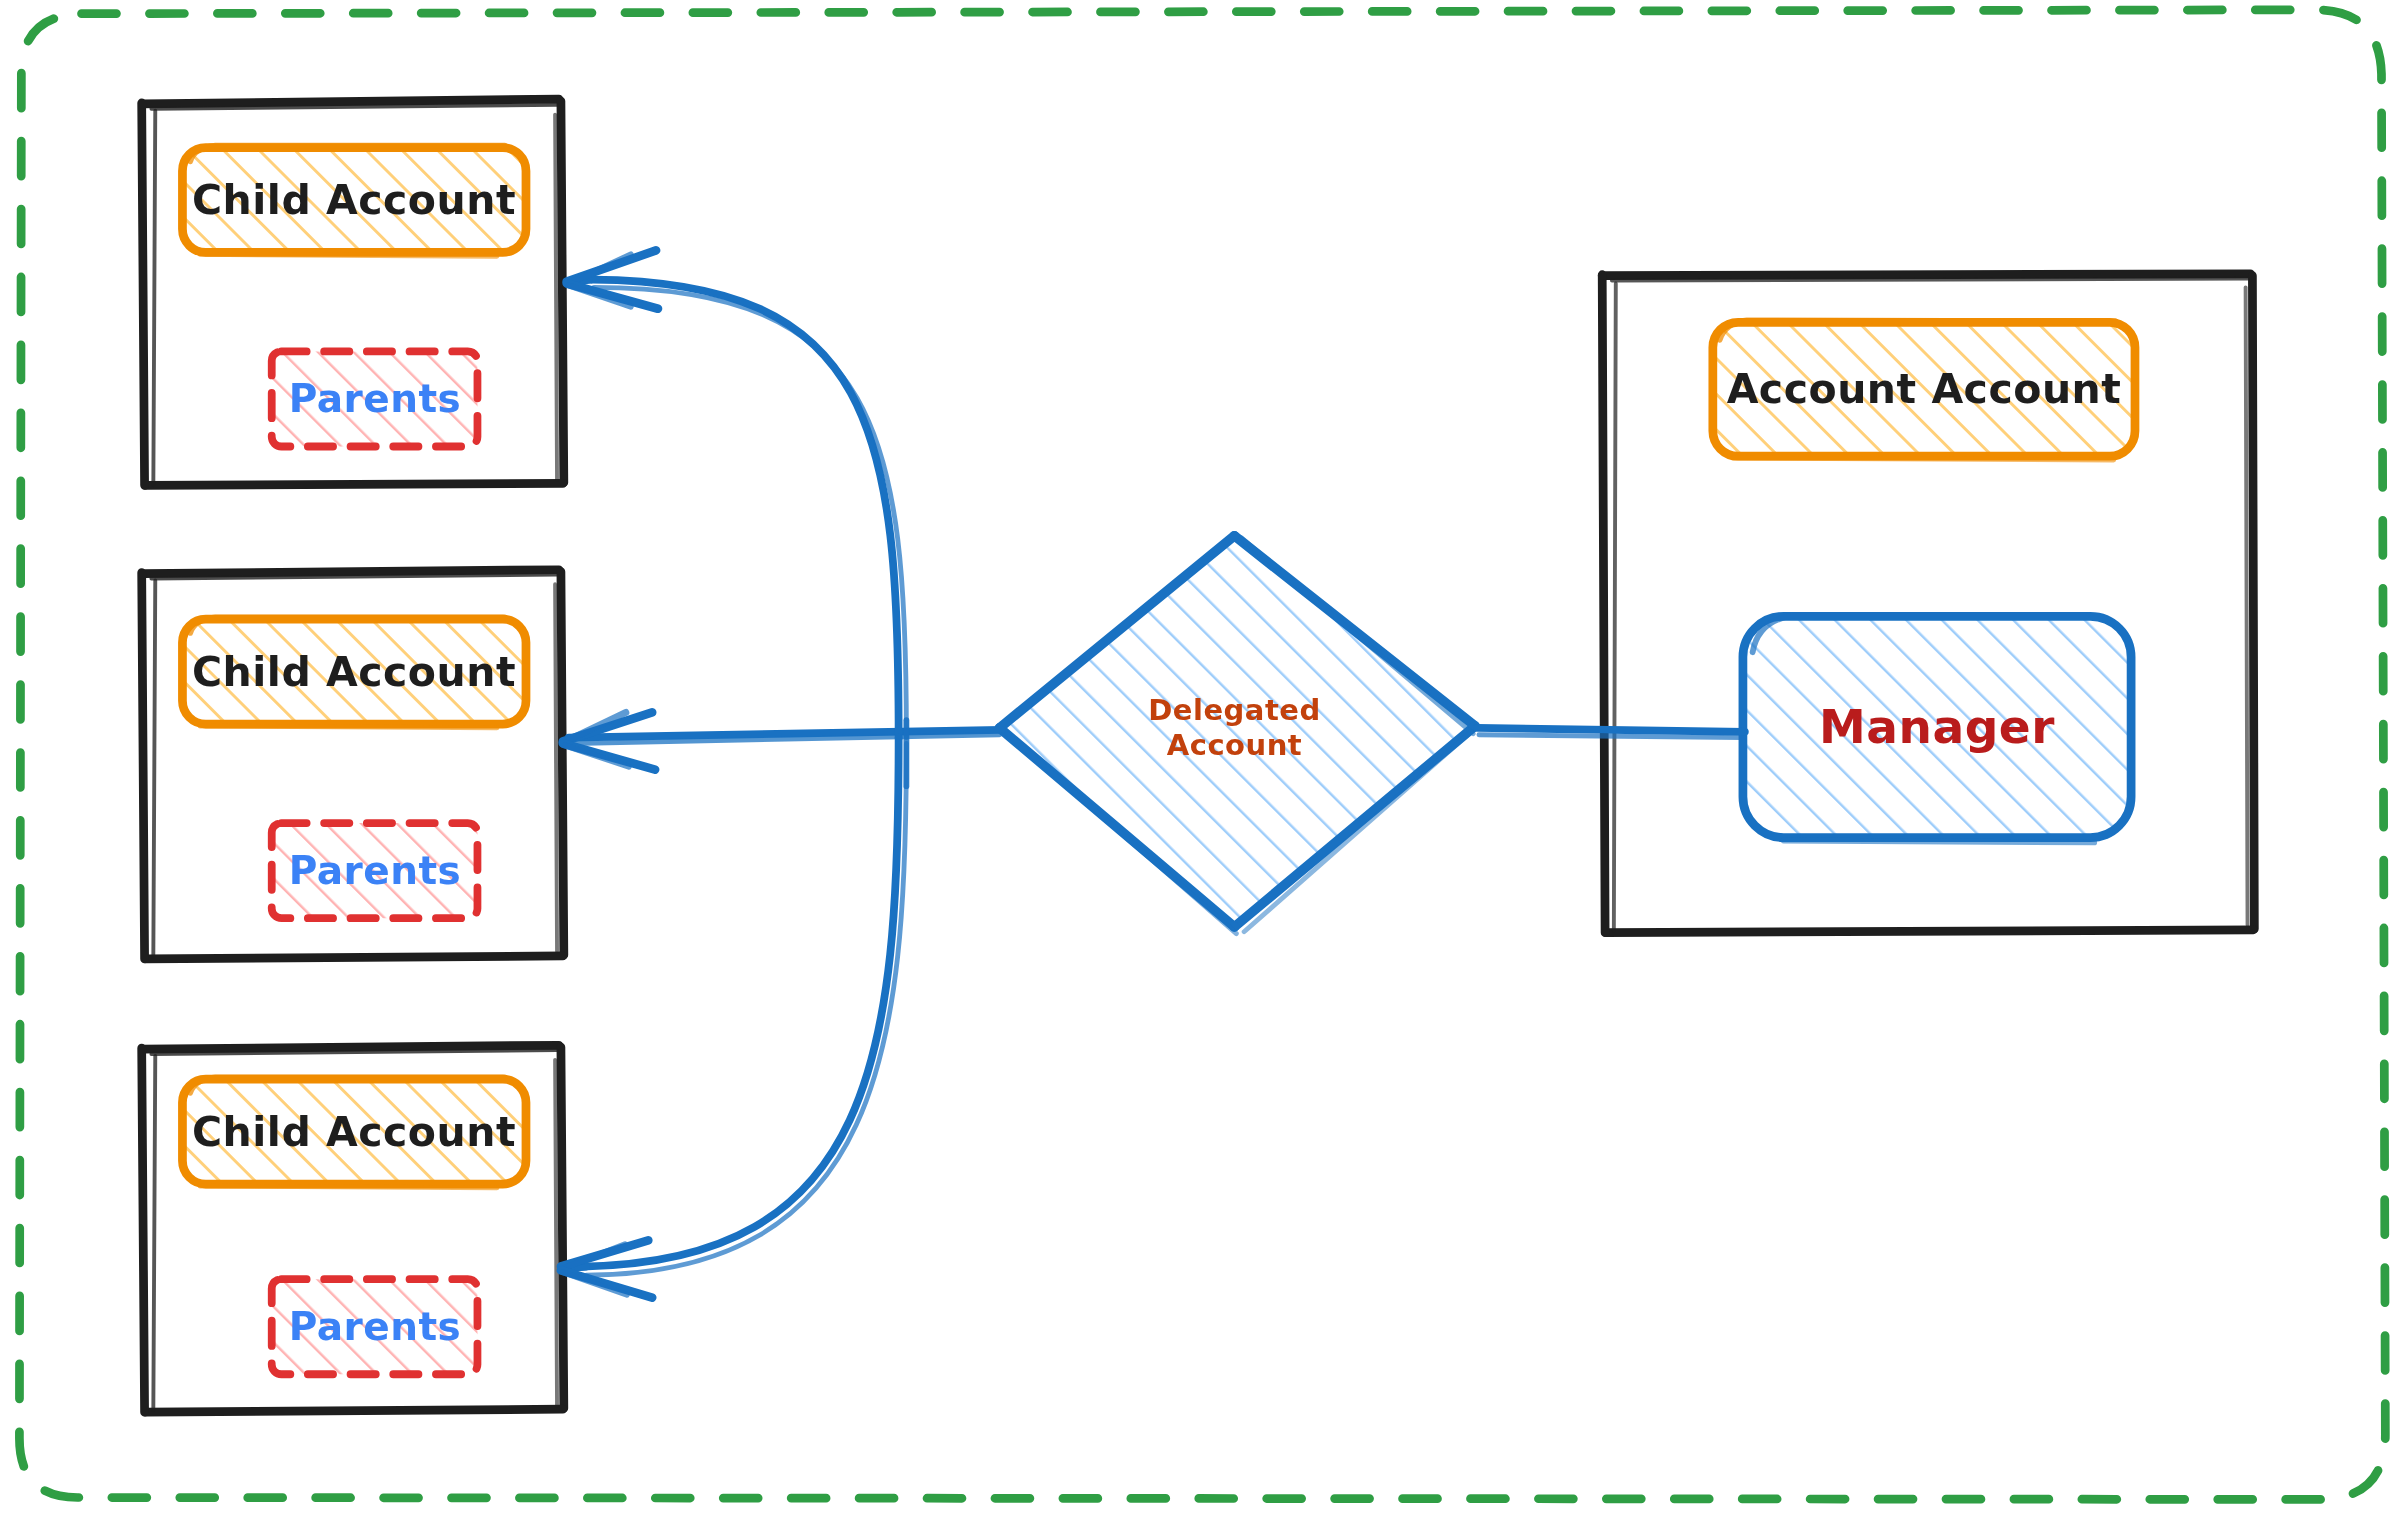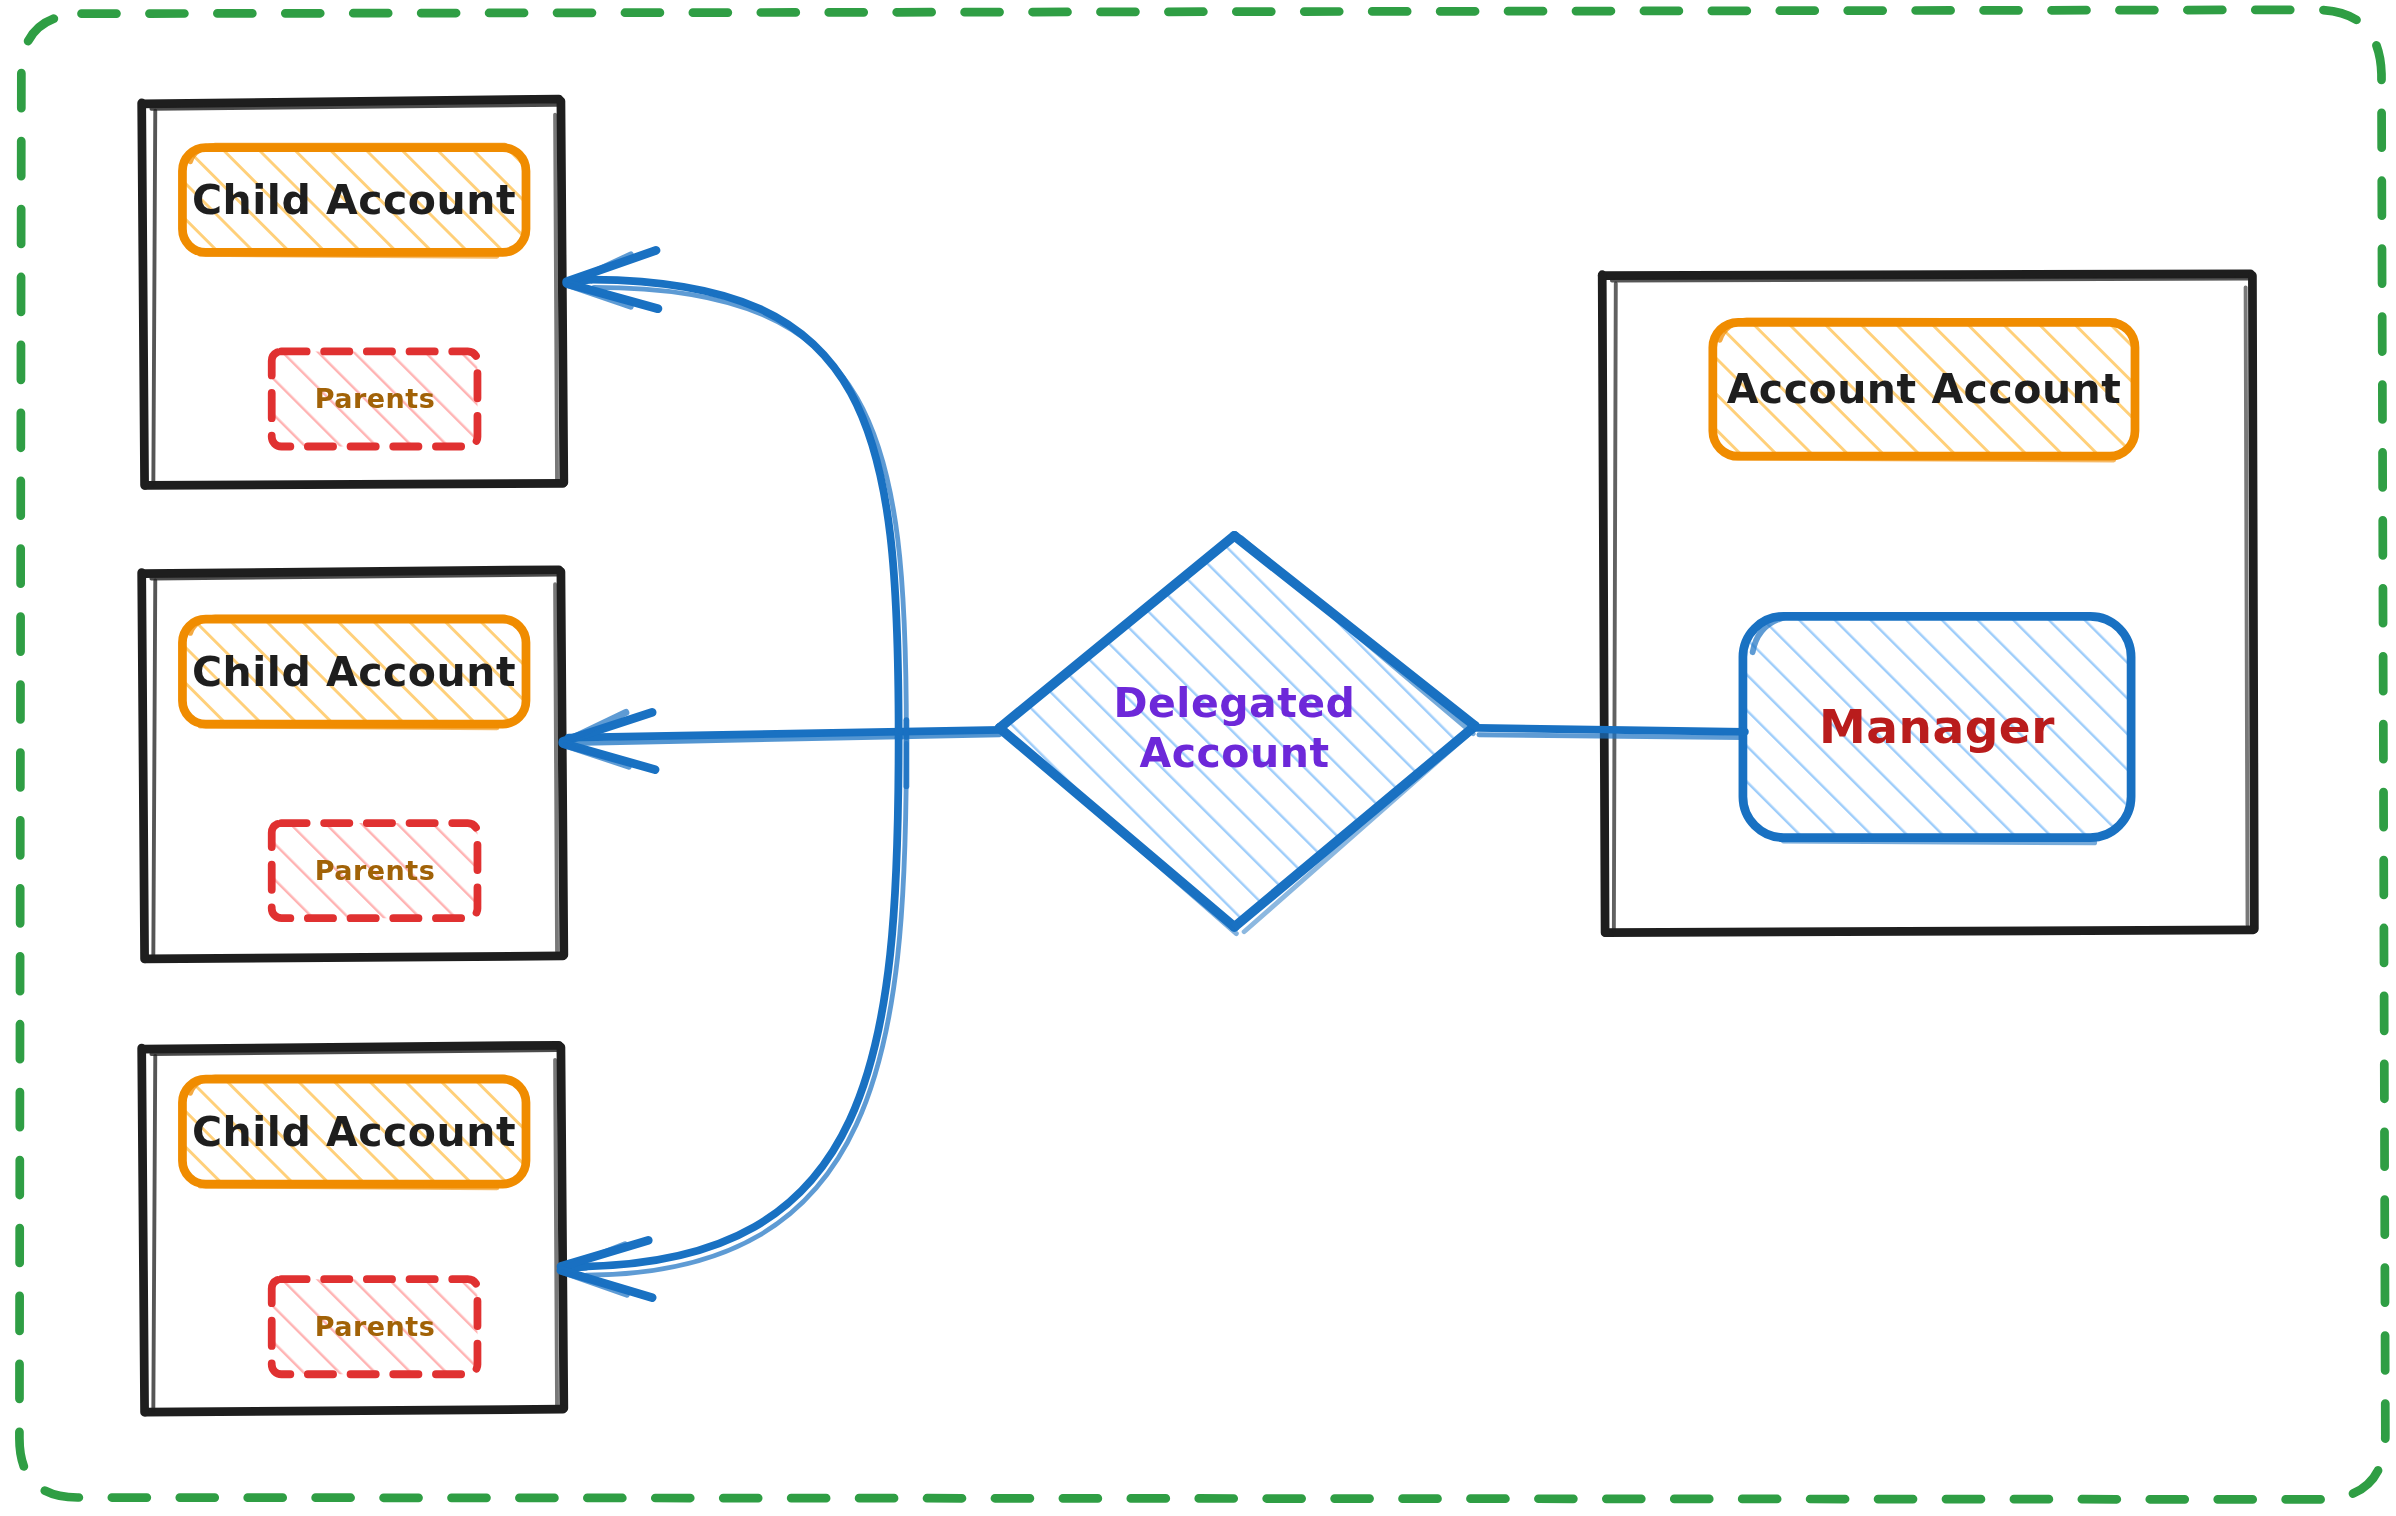--- a/index.html
+++ b/index.html
@@ -37,28 +37,28 @@
     pointer-events: none;
     user-select: none;
   }
   .lbl-dark {
     color: #1e1e1e;
     font-size: 41px;
     font-weight: 700;
     letter-spacing: 0.5px;
   }
   .lbl-red {
-    color: #a16207;
-    font-size: 27px;
+    color: #3b82f6;
+    font-size: 39px;
     font-weight: 700;
     letter-spacing: 0.5px;
   }
   .lbl-blue {
-    color: #6d28d9;
-    font-size: 41px;
+    color: #c2410c;
+    font-size: 29px;
     font-weight: 700;
     line-height: 1.22;
     letter-spacing: 0.5px;
   }
   .lbl-manager {
     color: #b91c1c;
     font-size: 47px;
     font-weight: 700;
     letter-spacing: 0.5px;
   }

